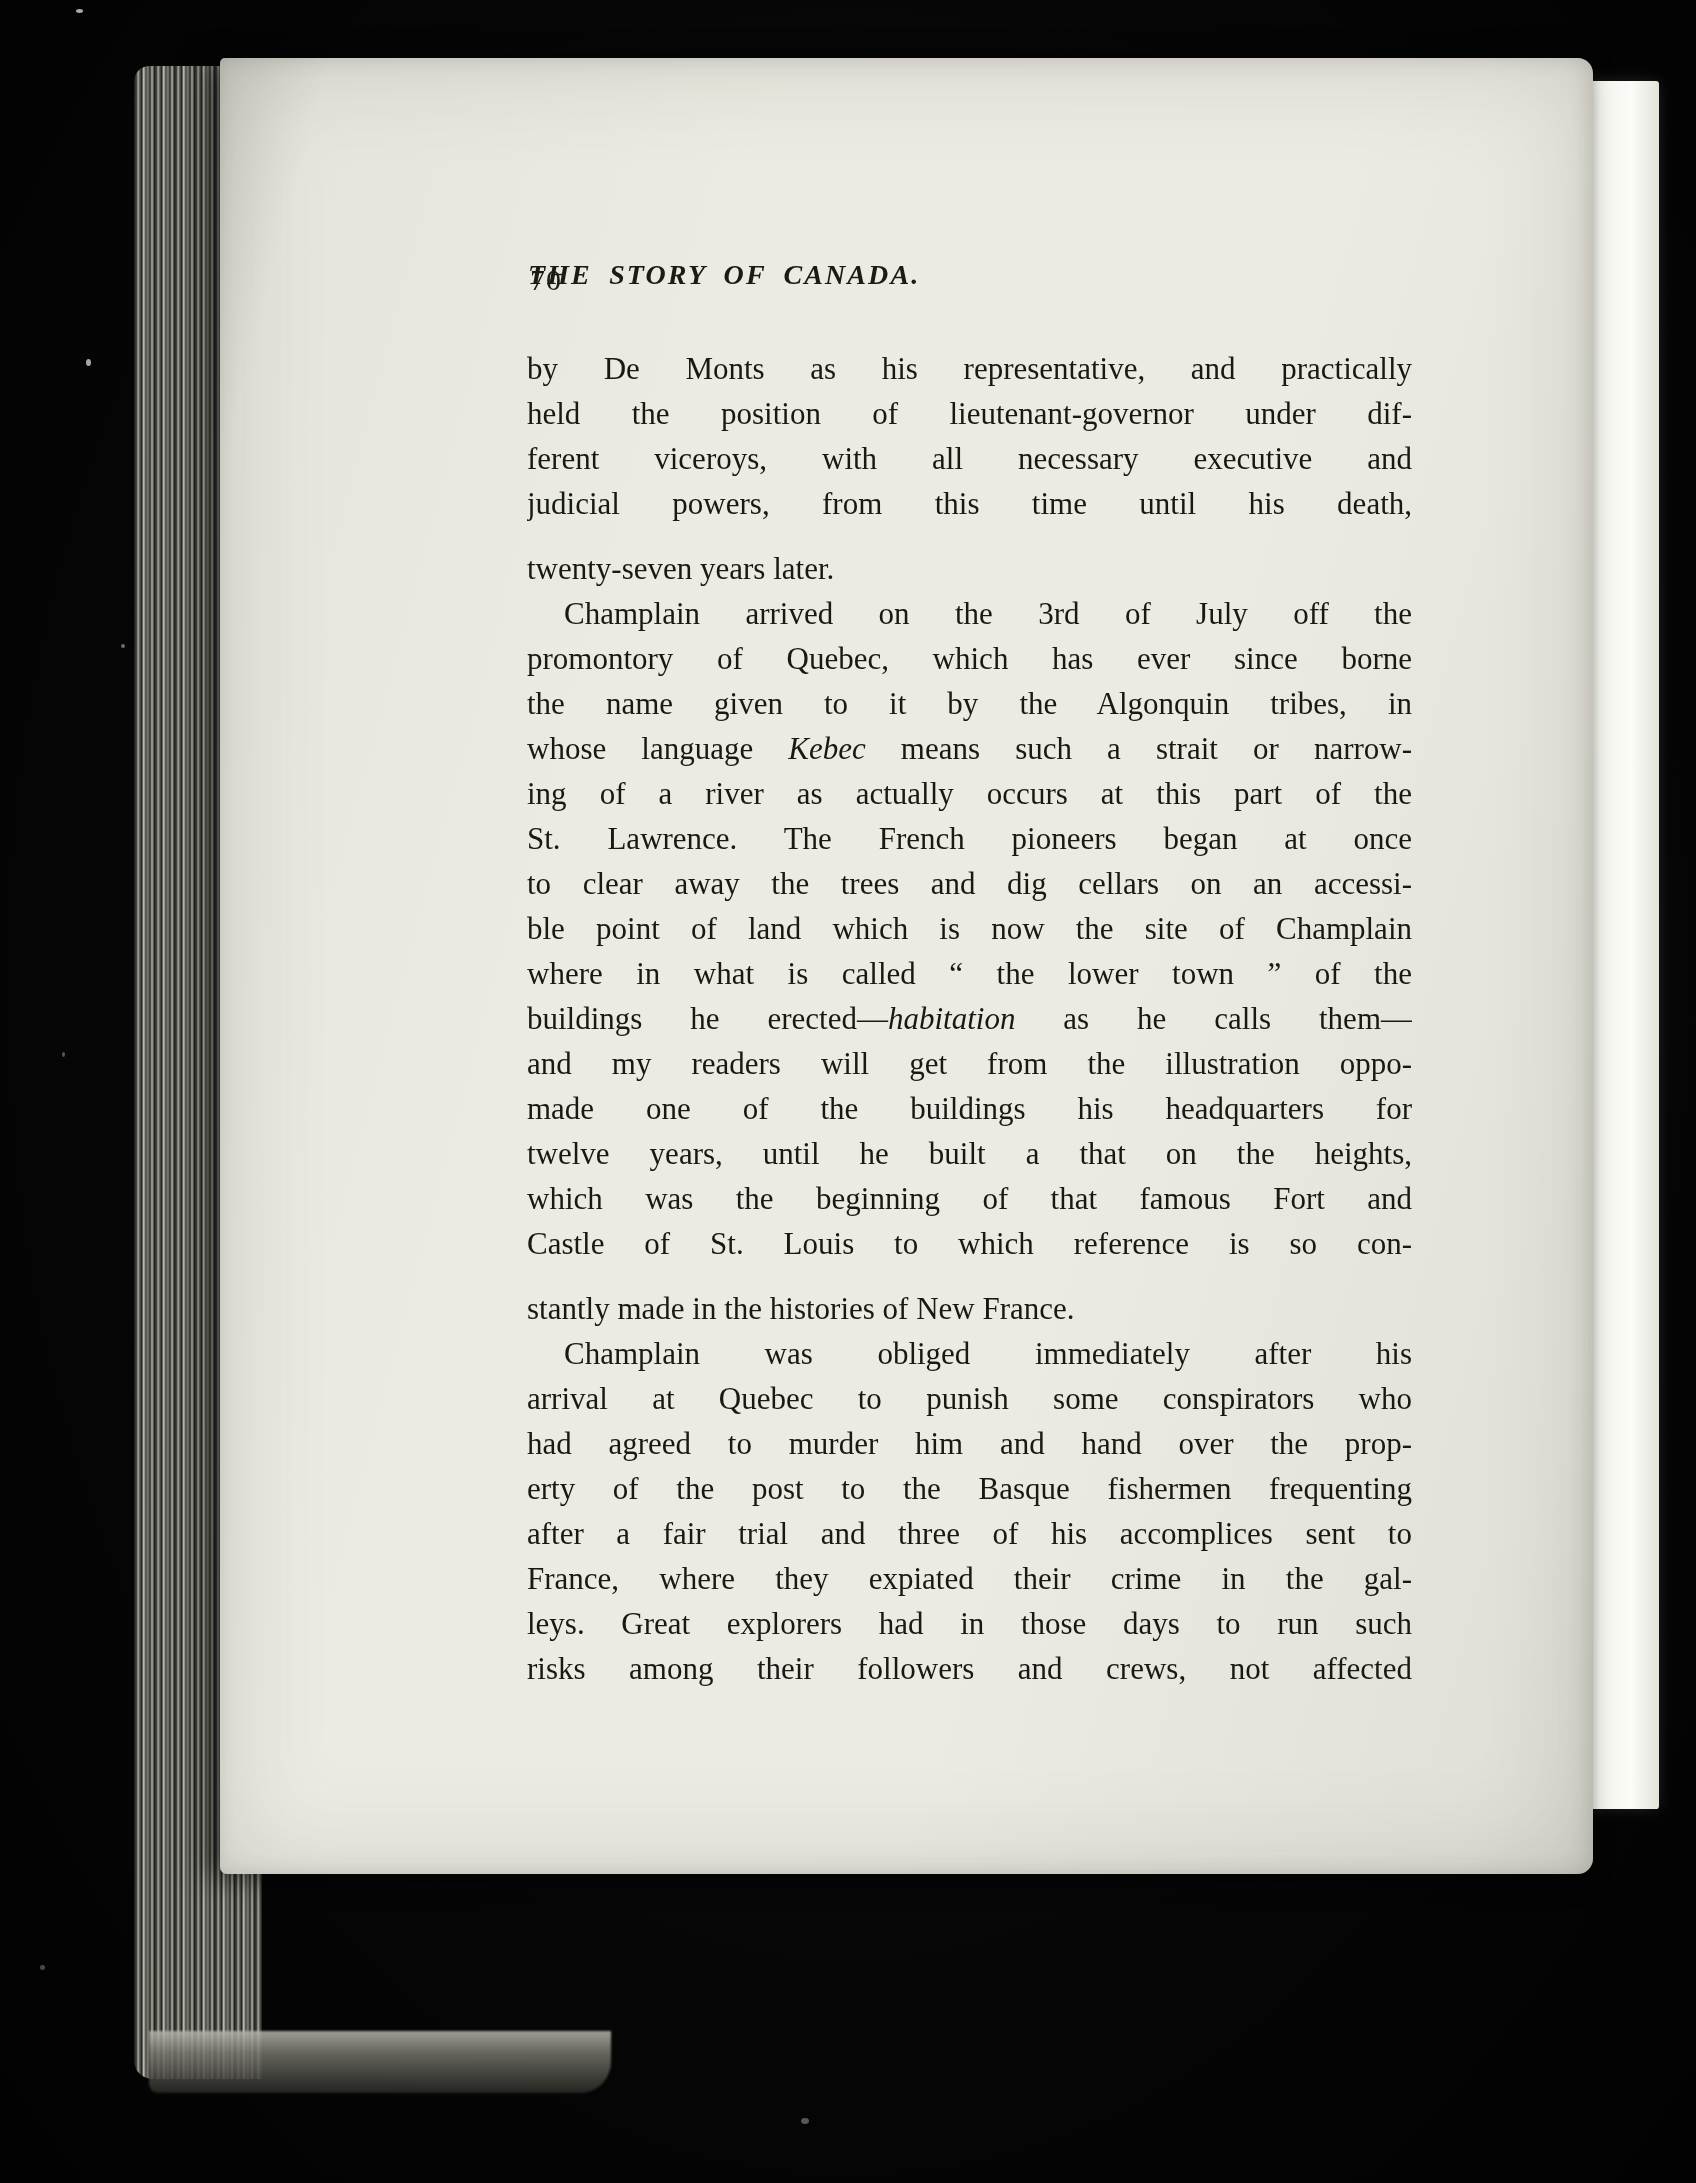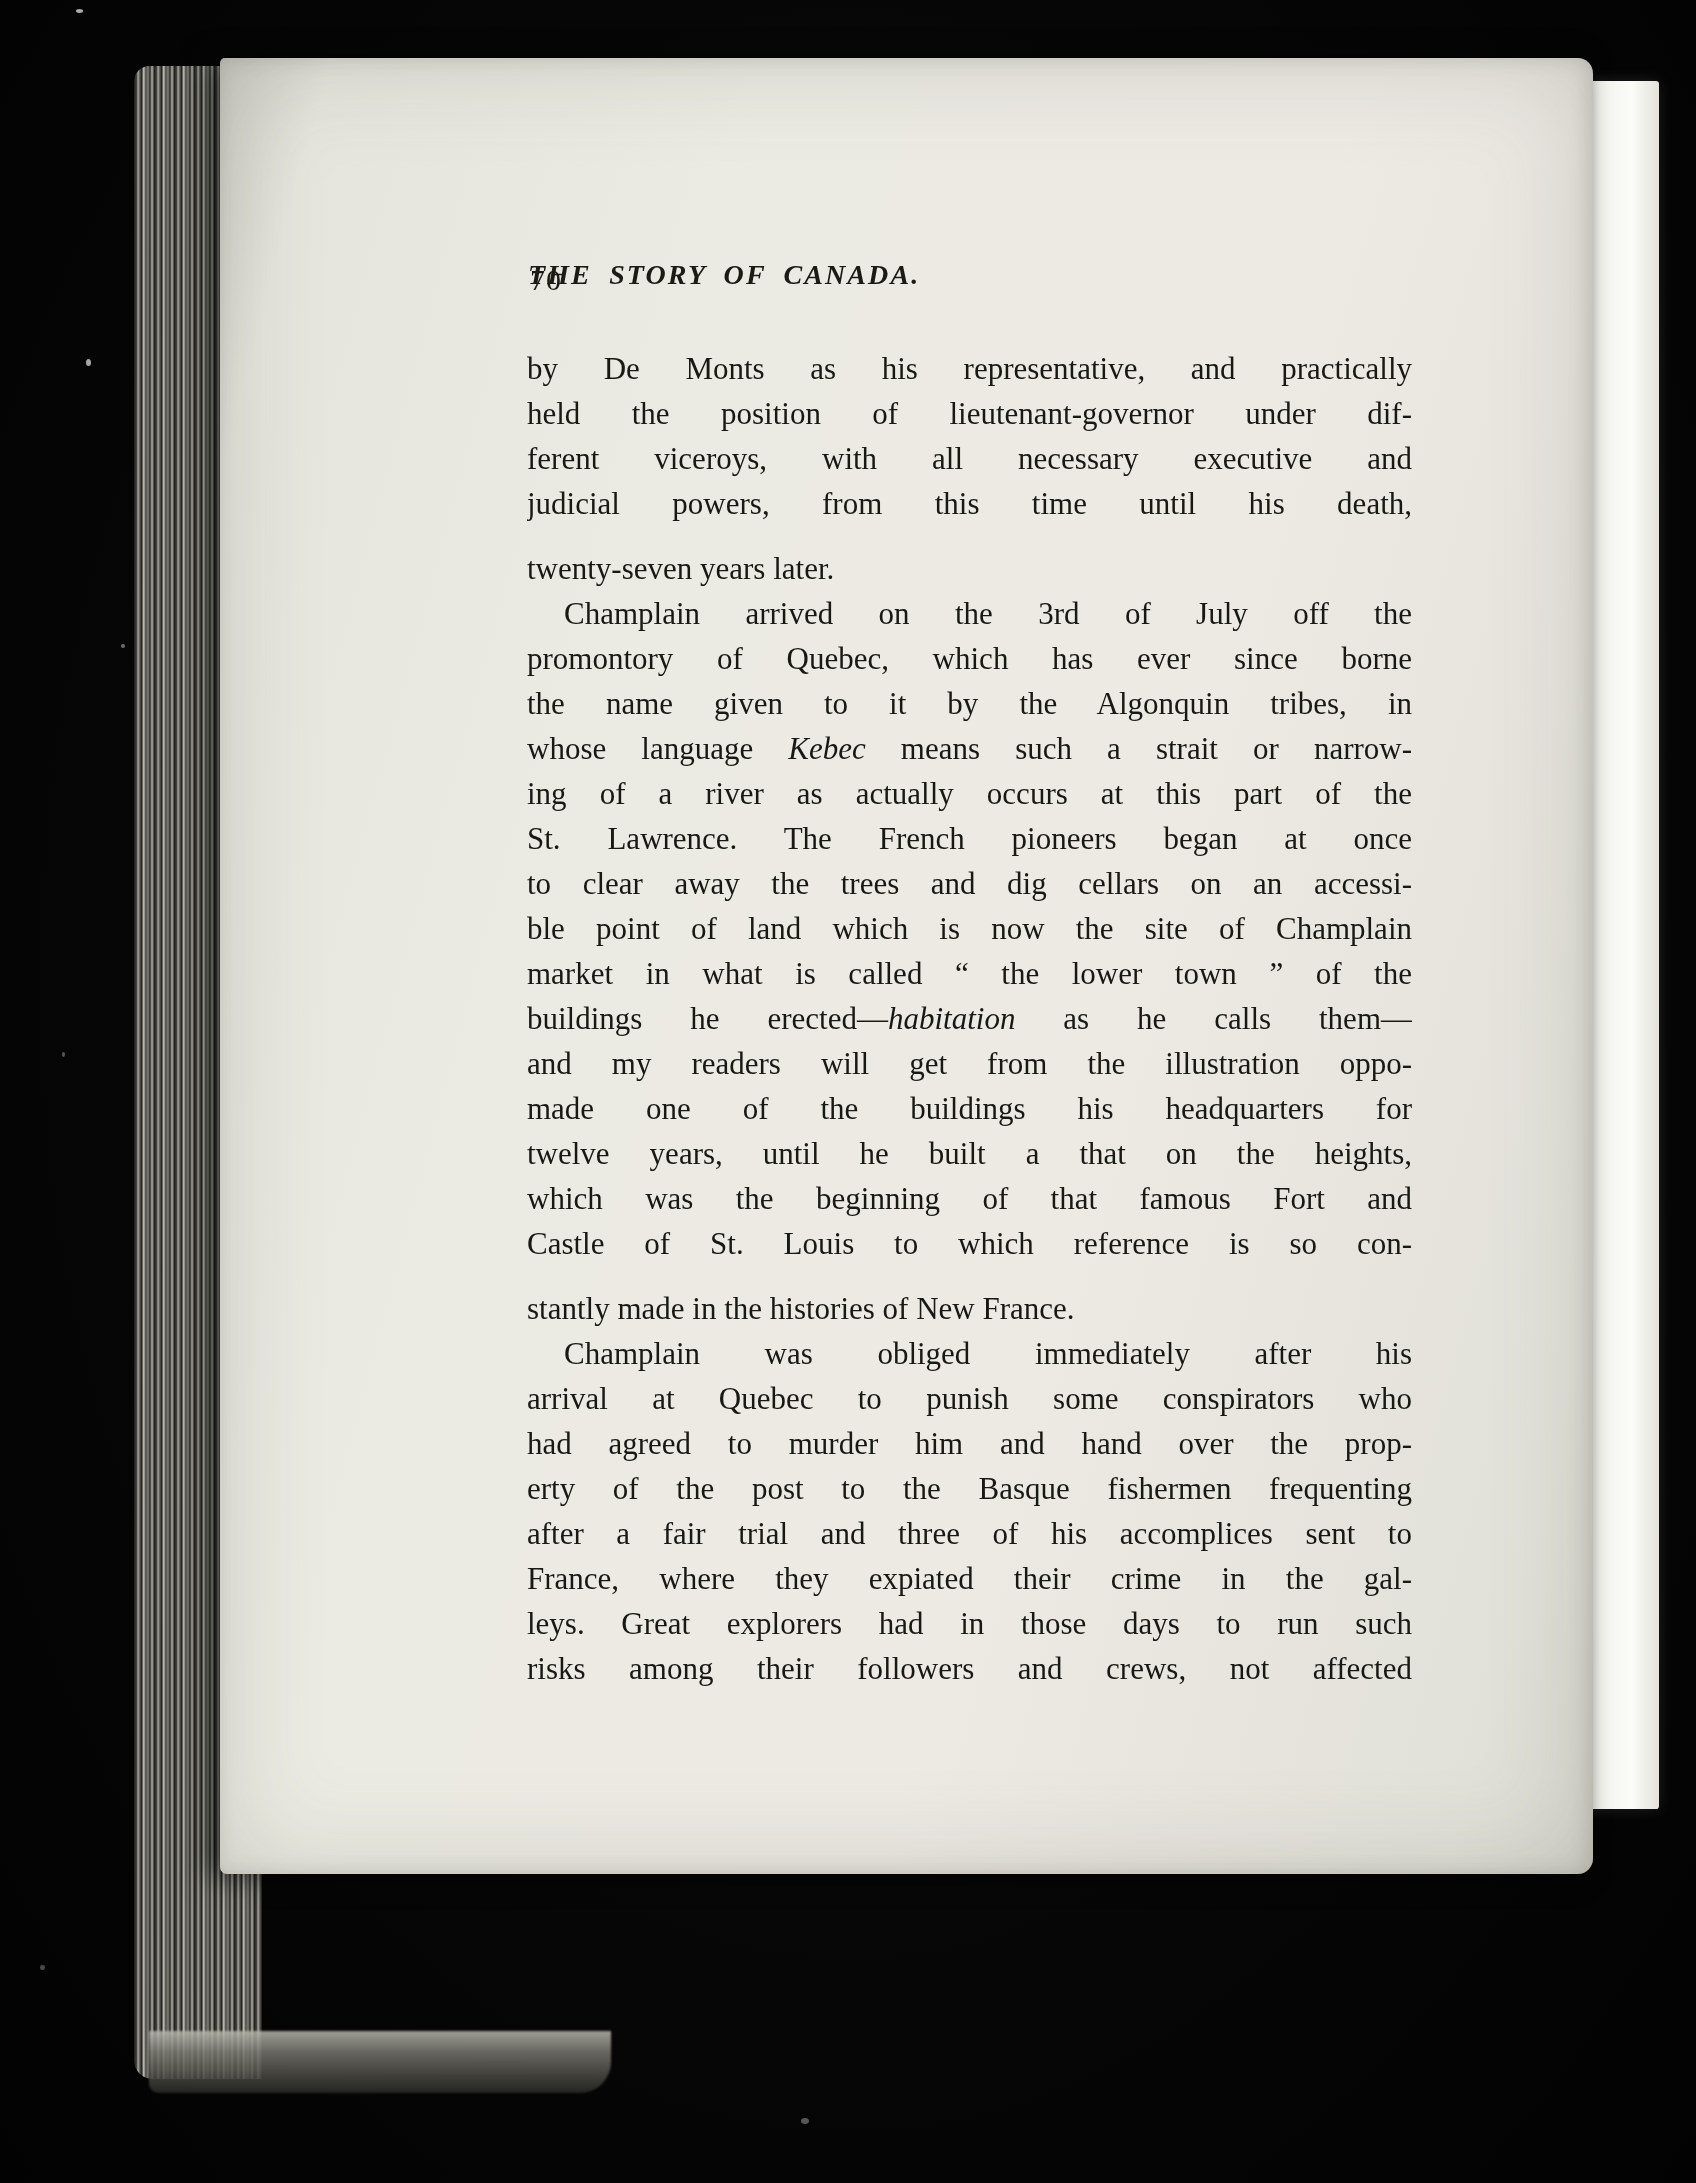--- a/index.html
+++ b/index.html
@@ -168,21 +168,21 @@
         <div class="line jst"><span>judicial powers, from this time until his death,</span></div>
         <div class="line jst para-end"><span>twenty-seven years later.</span></div>
         <div class="line jst indent"><span>Champlain arrived on the 3rd of July off the</span></div>
         <div class="line jst"><span>promontory of Quebec, which has ever since borne</span></div>
         <div class="line jst"><span>the name given to it by the Algonquin tribes, in</span></div>
         <div class="line jst"><span>whose language </span><span class="em">Kebec</span><span> means such a strait or narrow-</span></div>
         <div class="line jst"><span>ing of a river as actually occurs at this part of the</span></div>
         <div class="line jst"><span>St. Lawrence.  The French pioneers began at once</span></div>
         <div class="line jst"><span>to clear away the trees and dig cellars on an accessi-</span></div>
         <div class="line jst"><span>ble point of land which is now the site of Champlain</span></div>
-        <div class="line jst"><span>market in what is called “ the lower town ” of the</span></div>
+        <div class="line jst"><span>where in what is called “ the lower town ” of the</span></div>
         <div class="line jst"><span>buildings he erected—</span><span class="em">habitation</span><span> as he calls them—</span></div>
         <div class="line jst"><span>and my readers will get from the illustration oppo-</span></div>
         <div class="line jst"><span>made one of the buildings his headquarters for</span></div>
         <div class="line jst"><span>twelve years, until he built a that on the heights,</span></div>
         <div class="line jst"><span>which was the beginning of that famous Fort and</span></div>
         <div class="line jst"><span>Castle of St. Louis to which reference is so con-</span></div>
         <div class="line jst para-end"><span>stantly made in the histories of New France.</span></div>
         <div class="line jst indent"><span>Champlain was obliged immediately after his</span></div>
         <div class="line jst"><span>arrival at Quebec to punish some conspirators who</span></div>
         <div class="line jst"><span>had agreed to murder him and hand over the prop-</span></div>

